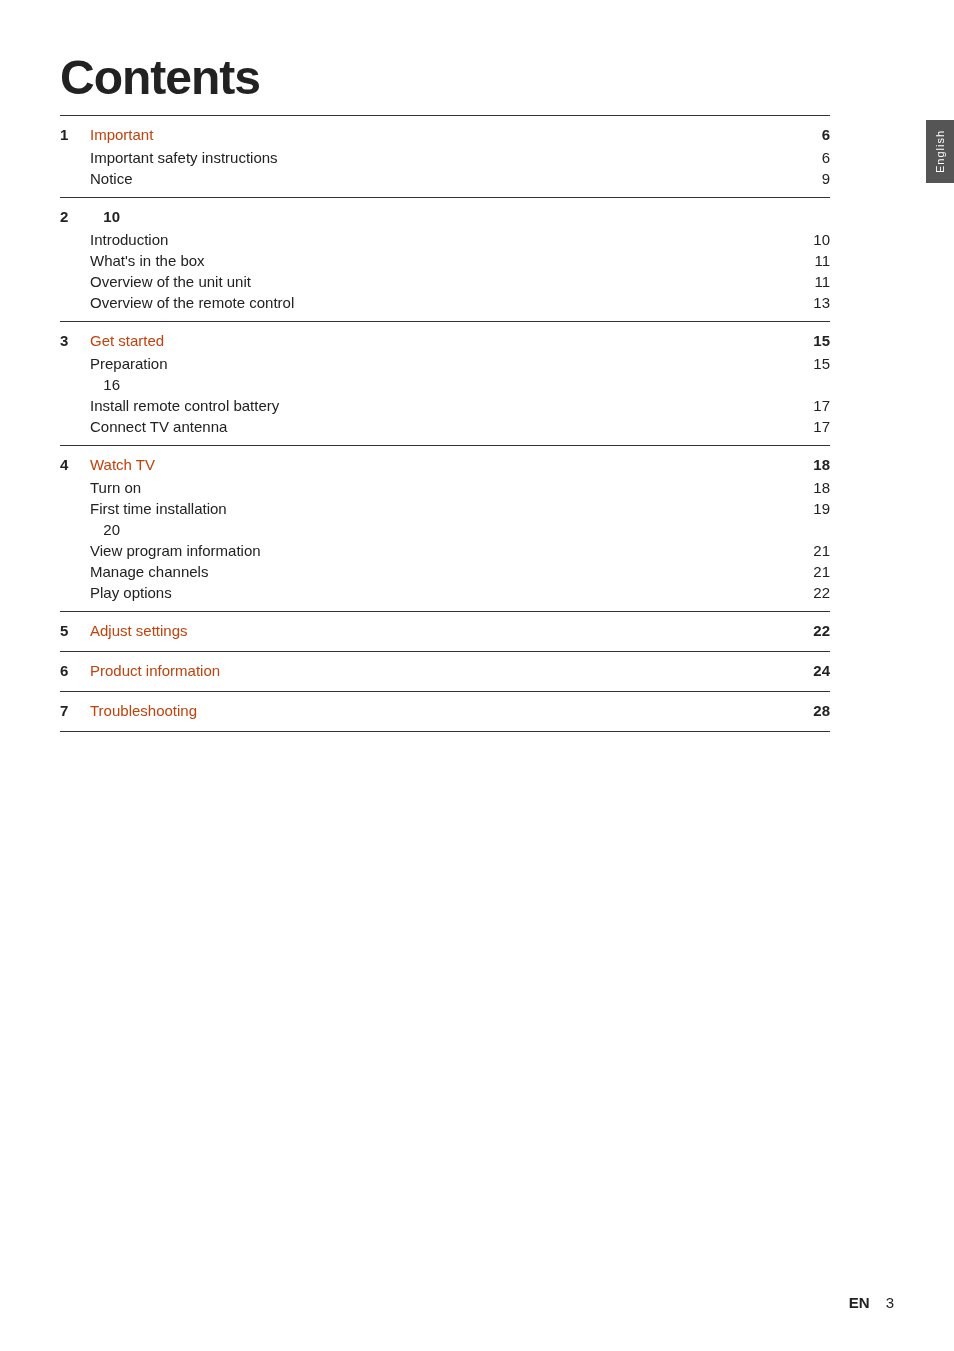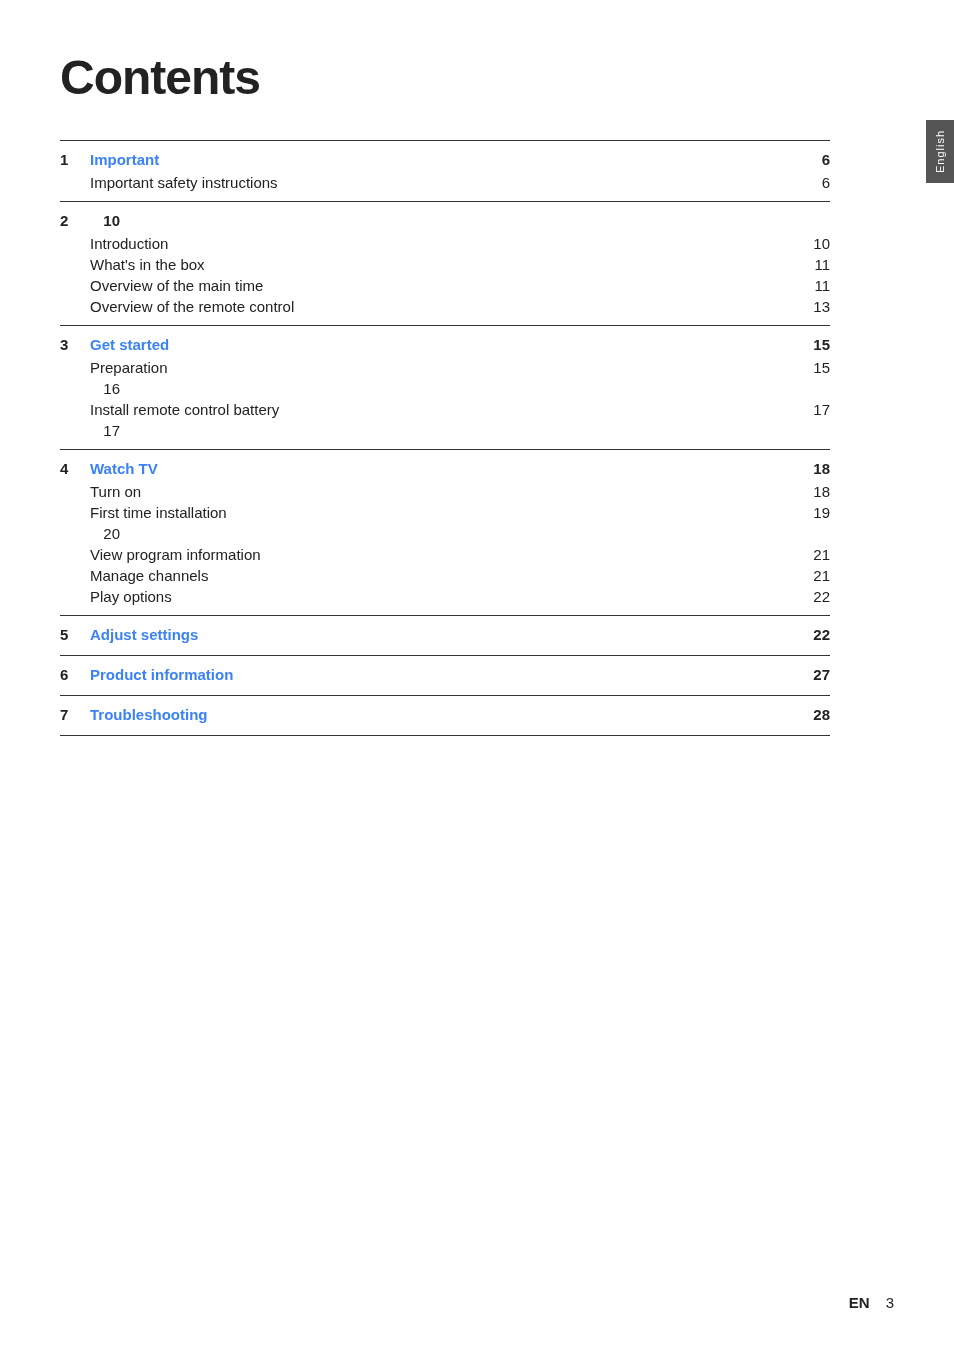--- a/index.html
+++ b/index.html
@@ -44,21 +44,21 @@
     .main-content {
       padding: 50px 90px 60px 60px;
       max-width: 920px;
     }
 
     
     .page-title {
       font-size: 48px;
       font-weight: bold;
       color: #222;
-      margin-bottom: 35px;
+      margin-bottom: 10px;
       letter-spacing: -1px;
     }
 
     
     .divider {
       border: none;
       border-top: 1.5px solid #333;
       margin-bottom: 0;
     }
 
@@ -81,22 +81,22 @@
     .toc-heading-number {
       width: 30px;
       flex-shrink: 0;
       font-size: 15px;
       font-weight: bold;
       color: #222;
     }
 
     .toc-heading-text {
       font-size: 15px;
-      font-weight: bold;
-      color: #3b82f6;
+      font-weight: normal;
+      color: #c2410c;
       flex: 1;
     }
 
     .toc-heading-page {
       font-size: 15px;
       font-weight: bold;
       color: #222;
       min-width: 30px;
       text-align: right;
     }
@@ -167,36 +167,40 @@
 
     <div class="toc-heading-row">
           <span class="toc-heading-number">1</span>
           <span class="toc-heading-text">Important</span>
           <span class="toc-heading-page">6</span>
         </div>
         <div class="toc-sub-row">
           <span class="toc-sub-text">Important safety instructions</span>
           <span class="toc-sub-page">6</span>
         </div>
+        <div class="toc-sub-row">
+          <span class="toc-sub-text">Notice</span>
+          <span class="toc-sub-page">9</span>
+        </div>
         <div class="section-gap"></div>
         <hr class="toc-section-divider">
         <div class="toc-heading-row">
           <span class="toc-heading-number">2</span>
           <span class="toc-heading-page">10</span>
         </div>
         <div class="toc-sub-row">
           <span class="toc-sub-text">Introduction</span>
           <span class="toc-sub-page">10</span>
         </div>
         <div class="toc-sub-row">
           <span class="toc-sub-text">What's in the box</span>
           <span class="toc-sub-page">11</span>
         </div>
         <div class="toc-sub-row">
-          <span class="toc-sub-text">Overview of the main time</span>
+          <span class="toc-sub-text">Overview of the unit unit</span>
           <span class="toc-sub-page">11</span>
         </div>
         <div class="toc-sub-row">
           <span class="toc-sub-text">Overview of the remote control</span>
           <span class="toc-sub-page">13</span>
         </div>
         <div class="section-gap"></div>
         <hr class="toc-section-divider">
         <div class="toc-heading-row">
           <span class="toc-heading-number">3</span>
@@ -208,20 +212,21 @@
           <span class="toc-sub-page">15</span>
         </div>
         <div class="toc-sub-row">
           <span class="toc-sub-page">16</span>
         </div>
         <div class="toc-sub-row">
           <span class="toc-sub-text">Install remote control battery</span>
           <span class="toc-sub-page">17</span>
         </div>
         <div class="toc-sub-row">
+          <span class="toc-sub-text">Connect TV antenna</span>
           <span class="toc-sub-page">17</span>
         </div>
         <div class="section-gap"></div>
         <hr class="toc-section-divider">
         <div class="toc-heading-row">
           <span class="toc-heading-number">4</span>
           <span class="toc-heading-text">Watch TV</span>
           <span class="toc-heading-page">18</span>
         </div>
         <div class="toc-sub-row">
@@ -252,21 +257,21 @@
         <div class="toc-heading-row">
           <span class="toc-heading-number">5</span>
           <span class="toc-heading-text">Adjust settings</span>
           <span class="toc-heading-page">22</span>
         </div>
         <div class="section-gap"></div>
         <hr class="toc-section-divider">
         <div class="toc-heading-row">
           <span class="toc-heading-number">6</span>
           <span class="toc-heading-text">Product information</span>
-          <span class="toc-heading-page">27</span>
+          <span class="toc-heading-page">24</span>
         </div>
         <div class="section-gap"></div>
         <hr class="toc-section-divider">
         <div class="toc-heading-row">
           <span class="toc-heading-number">7</span>
           <span class="toc-heading-text">Troubleshooting</span>
           <span class="toc-heading-page">28</span>
         </div>
         <div class="section-gap"></div>
         <hr class="toc-section-divider">

